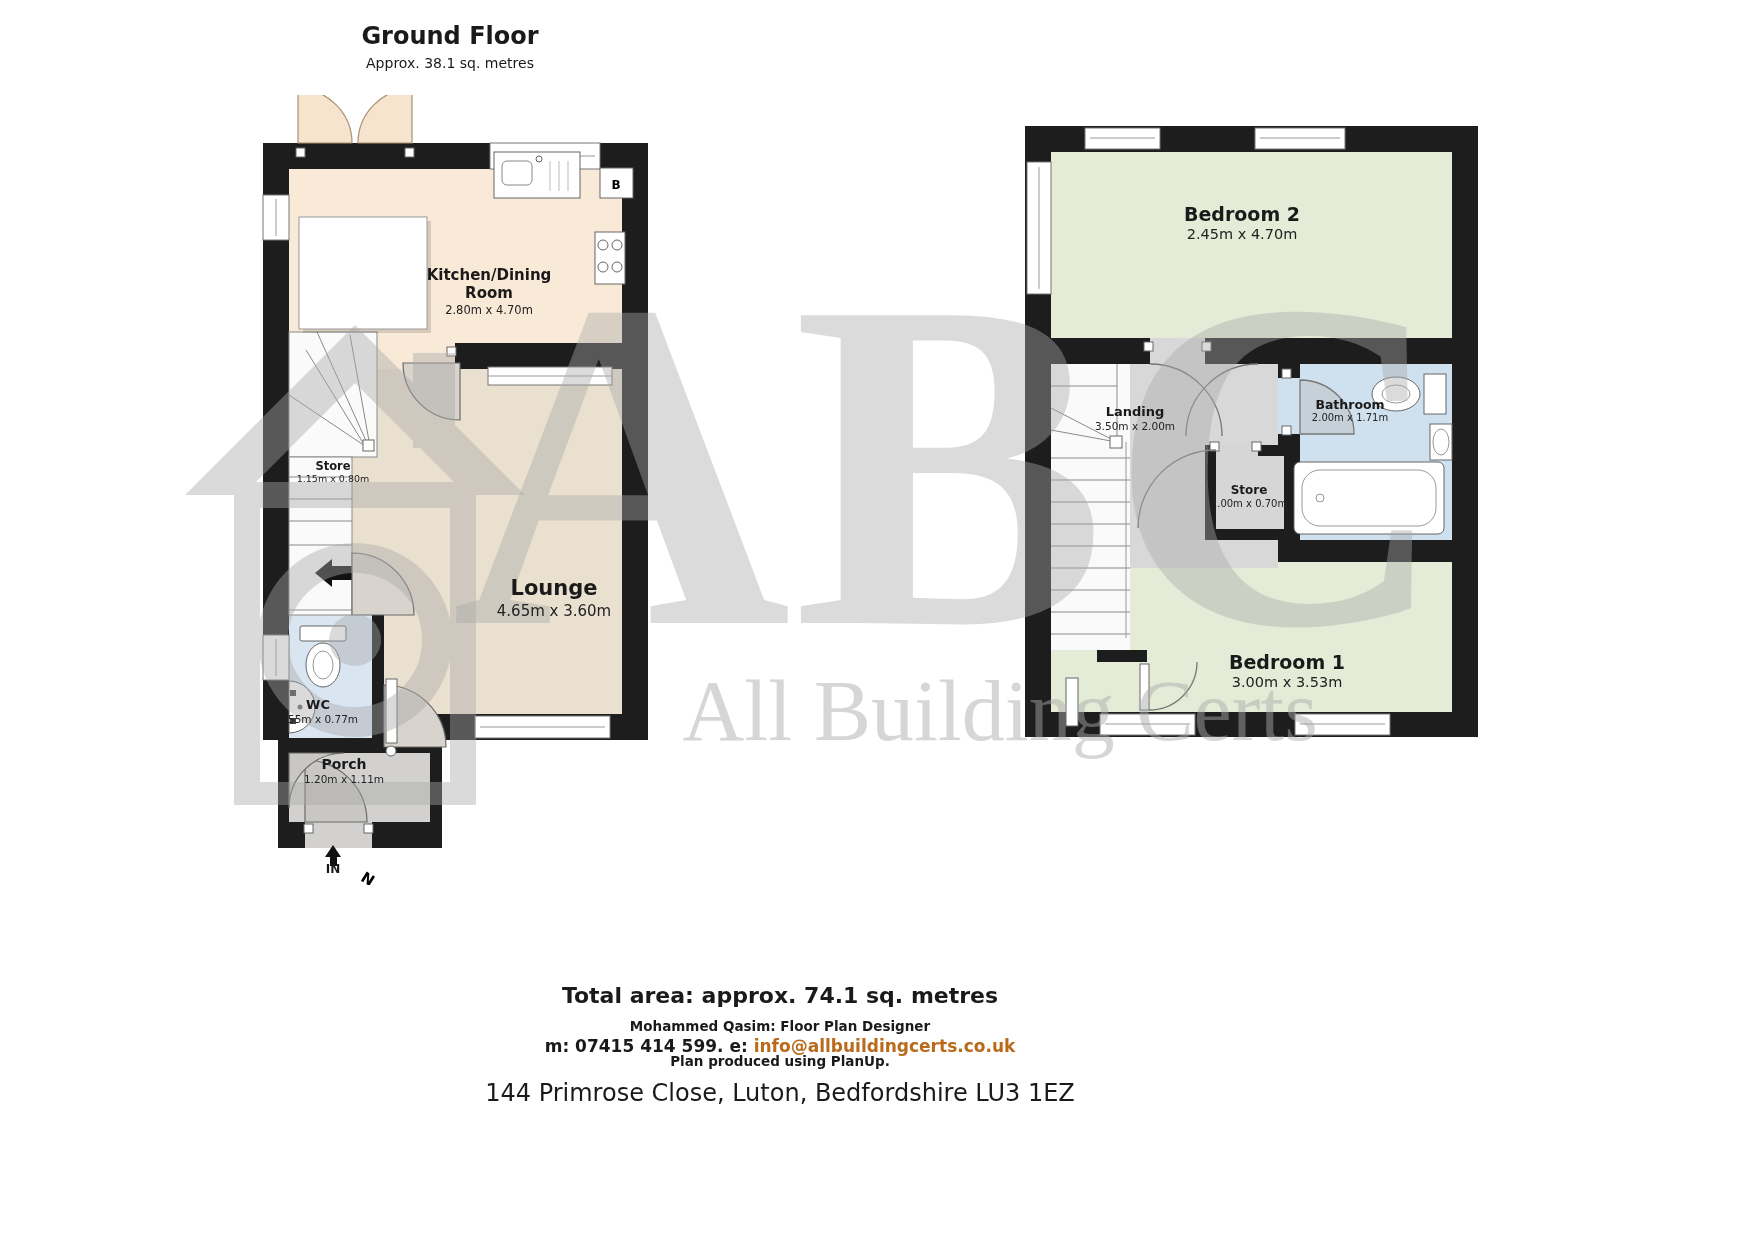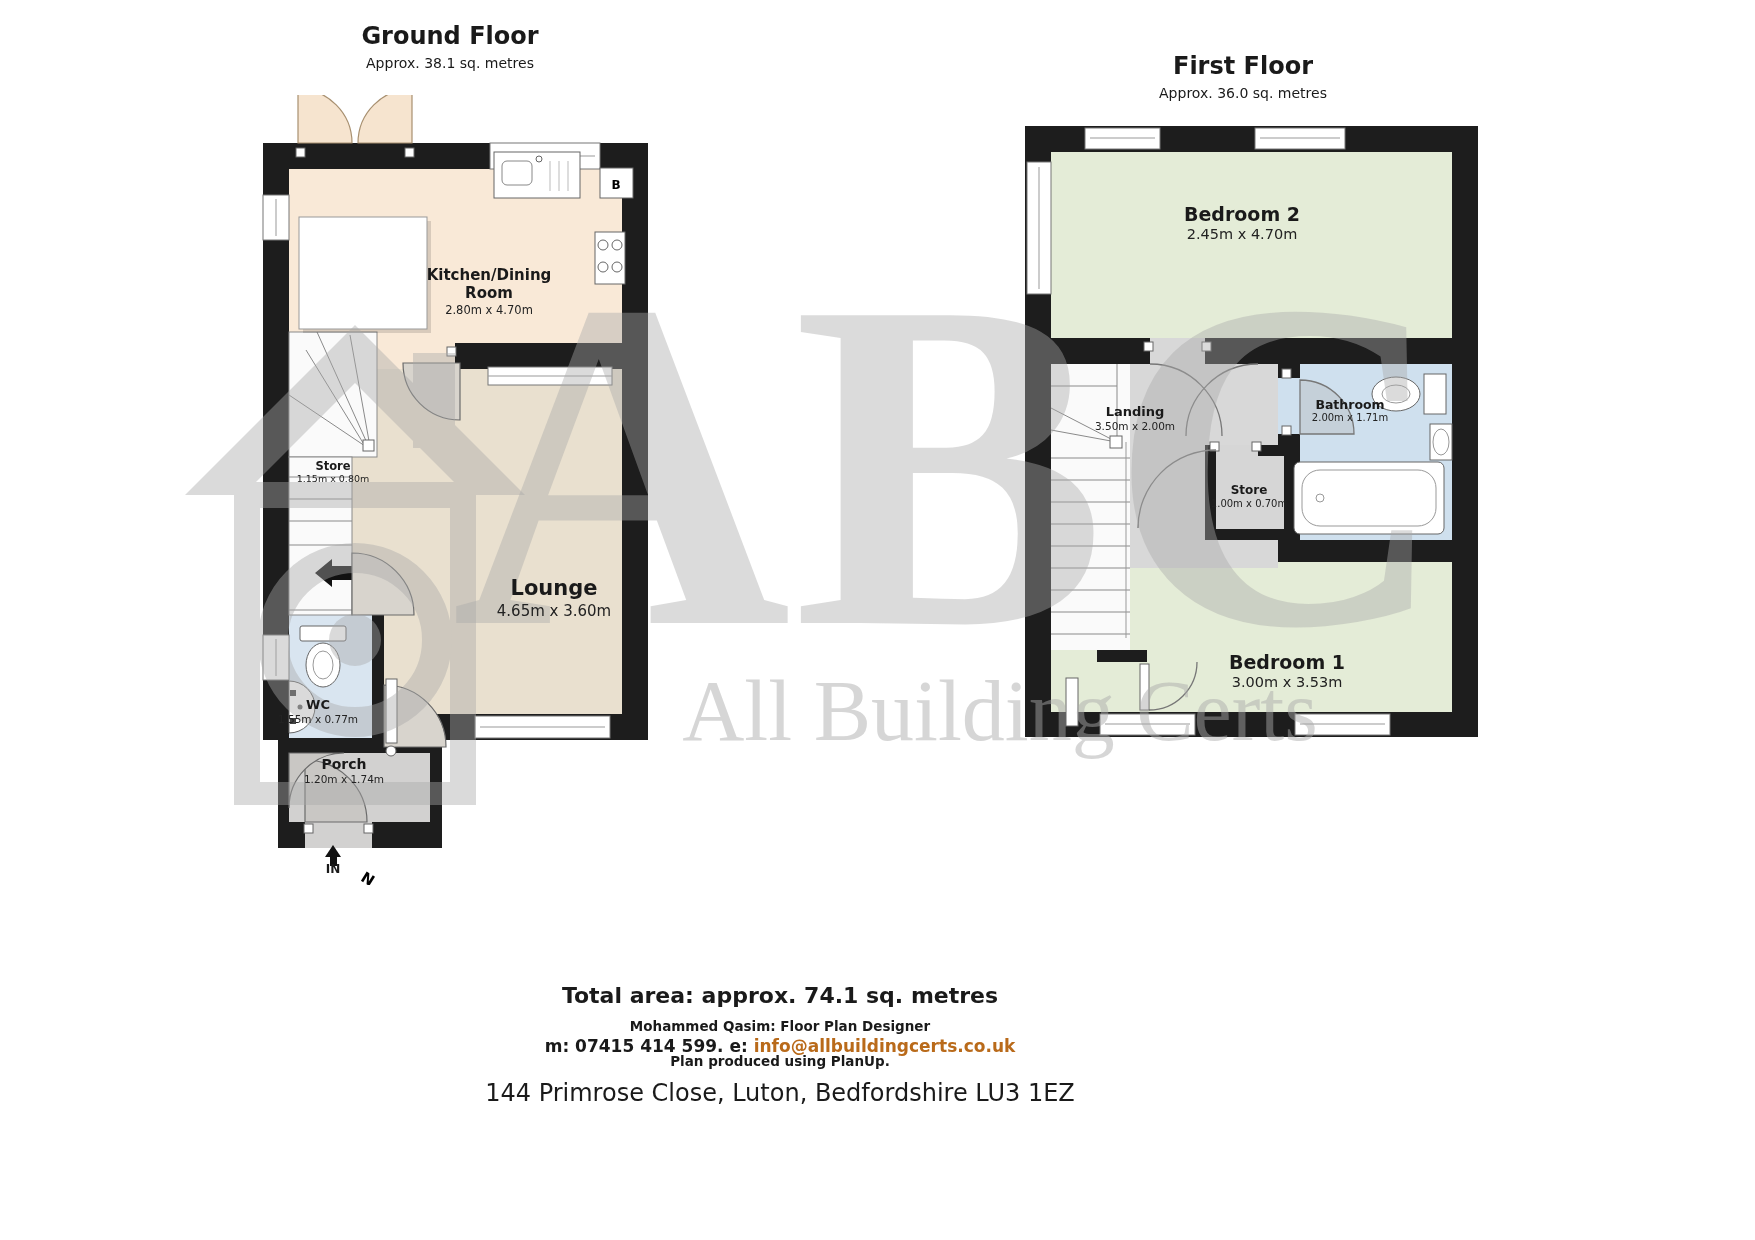--- a/index.html
+++ b/index.html
@@ -245,44 +245,40 @@
       <circle cx="170" cy="315" r="26" fill="#a9a9a9"></circle>
     </svg>
     <div class="wm-abc">ABC</div>
     <div class="wm-certs">All Building Certs</div>
   </div>
 
   <div class="lbl" style="left:250px;top:22px;width:400px;">
     <div class="ftitle">Ground Floor</div>
     <div class="fsub">Approx. 38.1 sq. metres</div>
   </div>
-  <div class="lbl" style="left:1043px;top:52px;width:400px;">
-    <div class="ftitle">First Floor</div>
-    <div class="fsub">Approx. 36.0 sq. metres</div>
-  </div>
 
   <div class="lbl" style="left:389px;top:266px;width:200px;">
     <div class="rname" style="font-size:15px;width:150px;margin:0 auto;">Kitchen/Dining Room</div>
     <div class="rdims" style="font-size:11.5px;">2.80m x 4.70m</div>
   </div>
   <div class="lbl" style="left:273px;top:459px;width:120px;">
     <div class="rname" style="font-size:11.5px;">Store</div>
     <div class="rdims" style="font-size:9.5px;">1.15m x 0.80m</div>
   </div>
   <div class="lbl" style="left:454px;top:576px;width:200px;">
     <div class="rname" style="font-size:21px;">Lounge</div>
     <div class="rdims" style="font-size:15px;">4.65m x 3.60m</div>
   </div>
   <div class="lbl" style="left:258px;top:697px;width:120px;">
     <div class="rname" style="font-size:13px;">WC</div>
     <div class="rdims" style="font-size:10.5px;">1.55m x 0.77m</div>
   </div>
   <div class="lbl" style="left:284px;top:756px;width:120px;">
     <div class="rname" style="font-size:14px;">Porch</div>
-    <div class="rdims" style="font-size:10.5px;">1.20m x 1.74m</div>
+    <div class="rdims" style="font-size:10.5px;">1.20m x 1.11m</div>
   </div>
   <div class="lbl" style="left:303px;top:862px;width:60px;">
     <div class="rname" style="font-size:12px;">IN</div>
   </div>
 
   <div class="lbl" style="left:1092px;top:203px;width:300px;">
     <div class="rname" style="font-size:19px;">Bedroom 2</div>
     <div class="rdims" style="font-size:14.5px;">2.45m x 4.70m</div>
   </div>
   <div class="lbl" style="left:1060px;top:404px;width:150px;">

